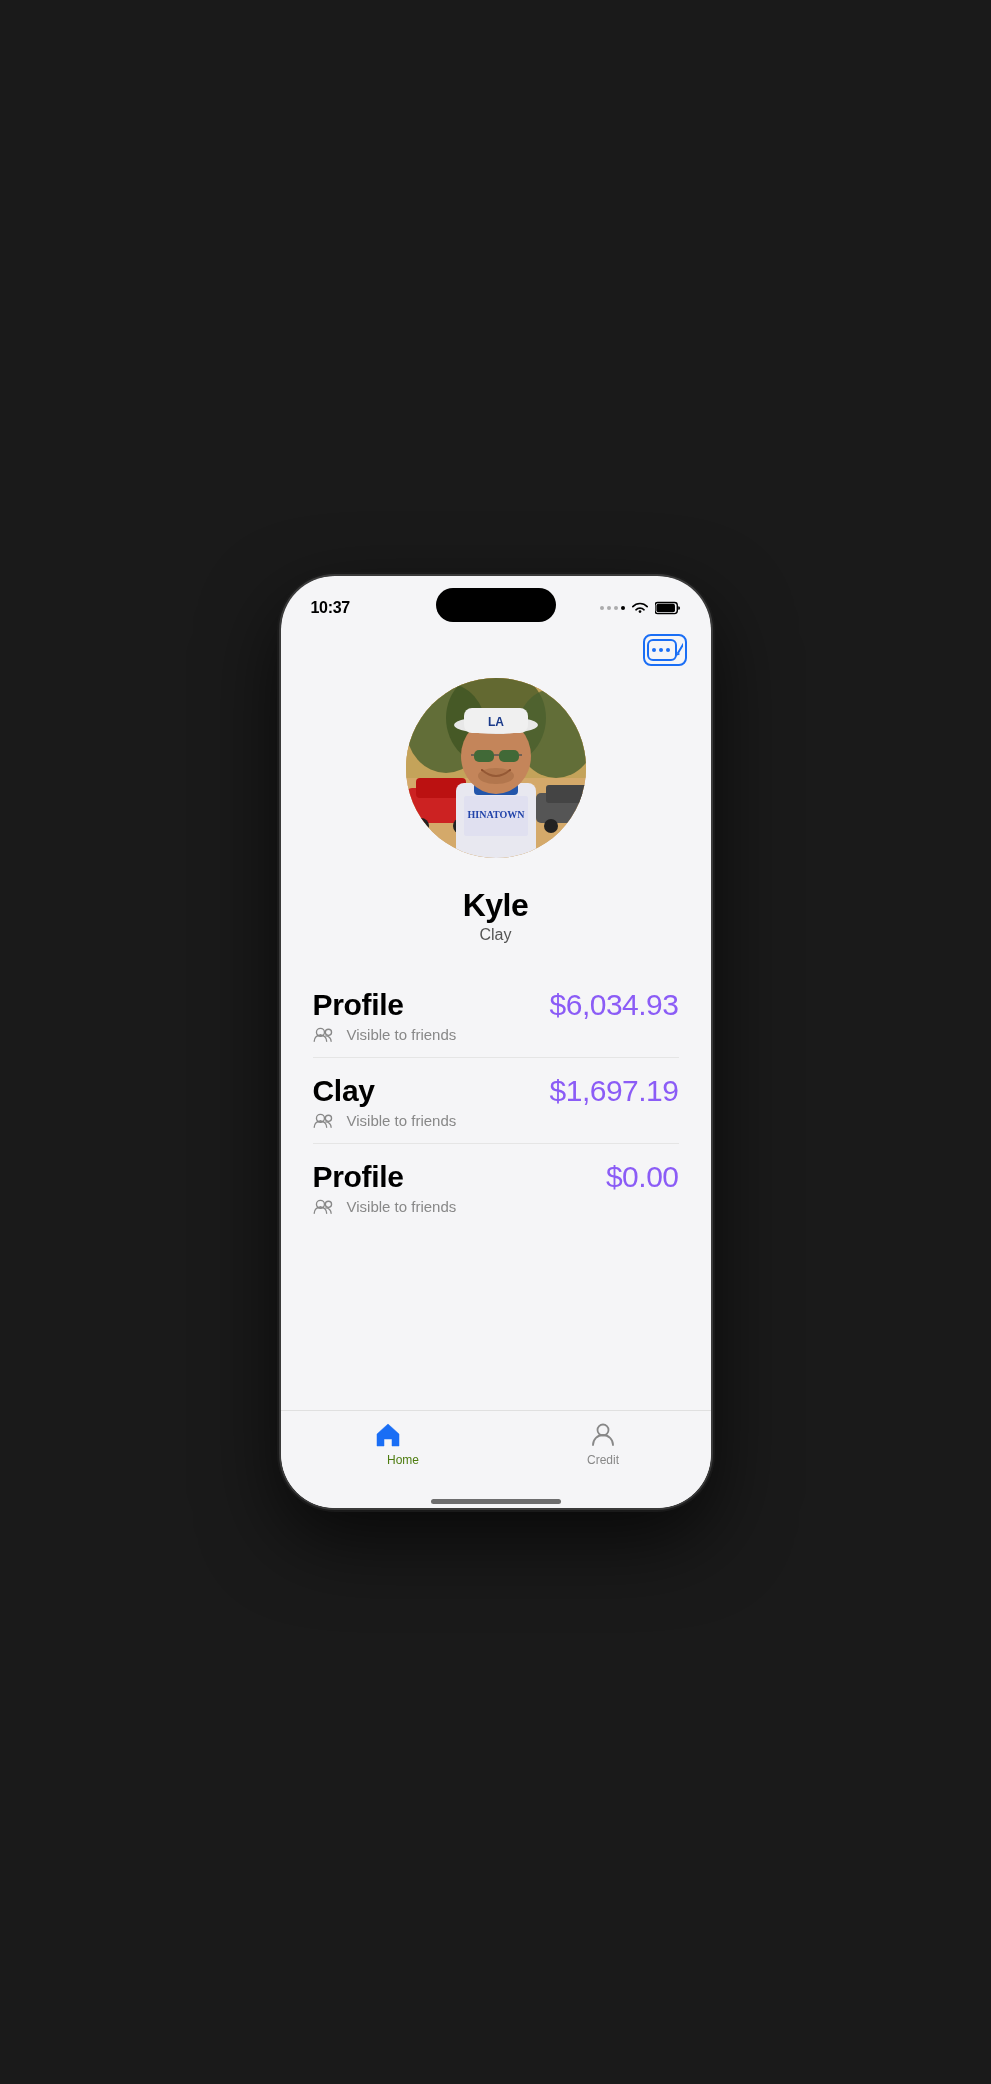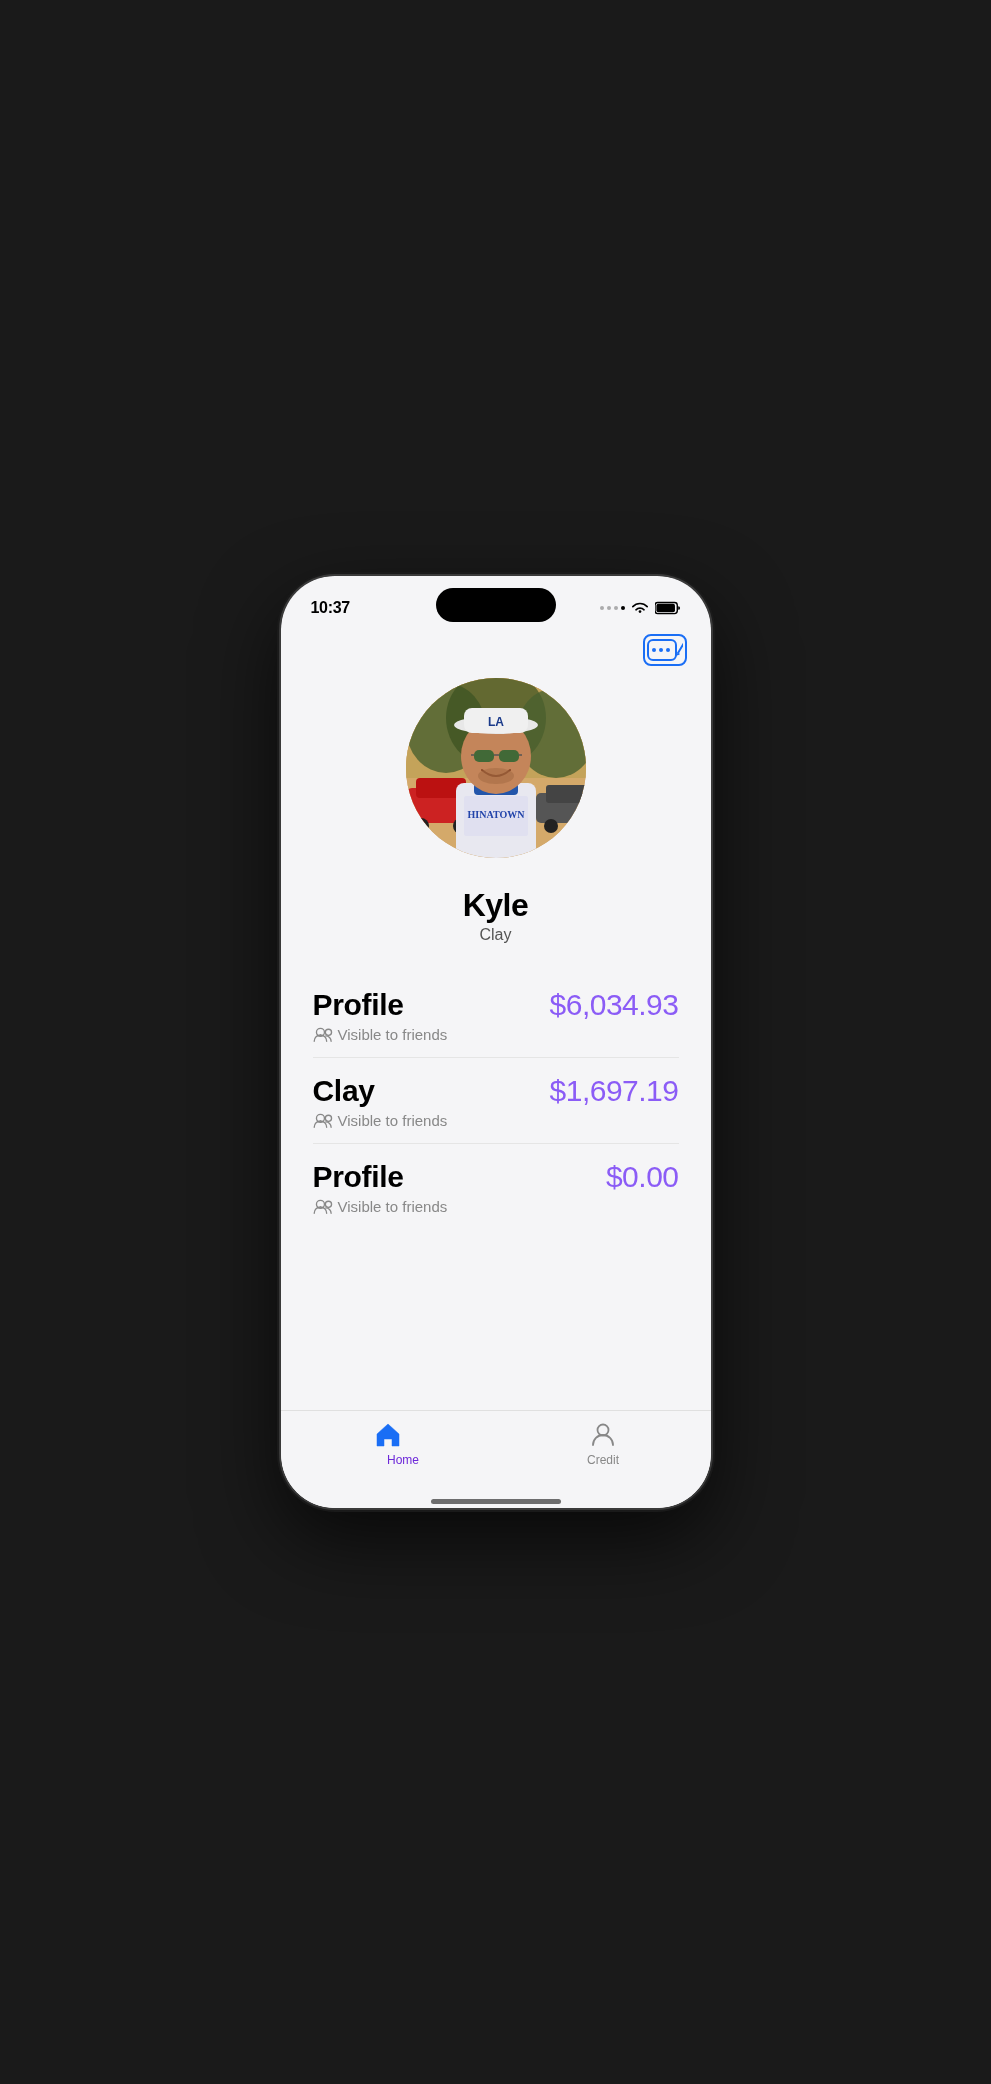--- a/index.html
+++ b/index.html
@@ -184,21 +184,21 @@
     .finance-amount {
       font-size: 30px;
       font-weight: 500;
       color: #8b5cf6;
       letter-spacing: -0.5px;
     }
 
     .finance-visibility {
       display: flex;
       align-items: center;
-      gap: 3px;
+      gap: 12px;
       margin-top: 4px;
     }
 
     .visibility-text {
       font-size: 15px;
       color: #888;
     }
 
     
     .tab-bar {
@@ -228,21 +228,21 @@
       display: flex;
       align-items: center;
       justify-content: center;
     }
 
     .tab-label {
       font-size: 12px;
       font-weight: 500;
     }
 
-    .tab-label.active { color: #6d28d9; margin-left: 30px; }
+    .tab-label.active { color: #4d7c0f; margin-left: 30px; }
     .tab-label.inactive { color: #888; }
 
     
     .home-indicator {
       height: 8px;
       display: flex;
       justify-content: center;
       align-items: center;
       padding-bottom: 6px;
       background: #f5f5f7;

